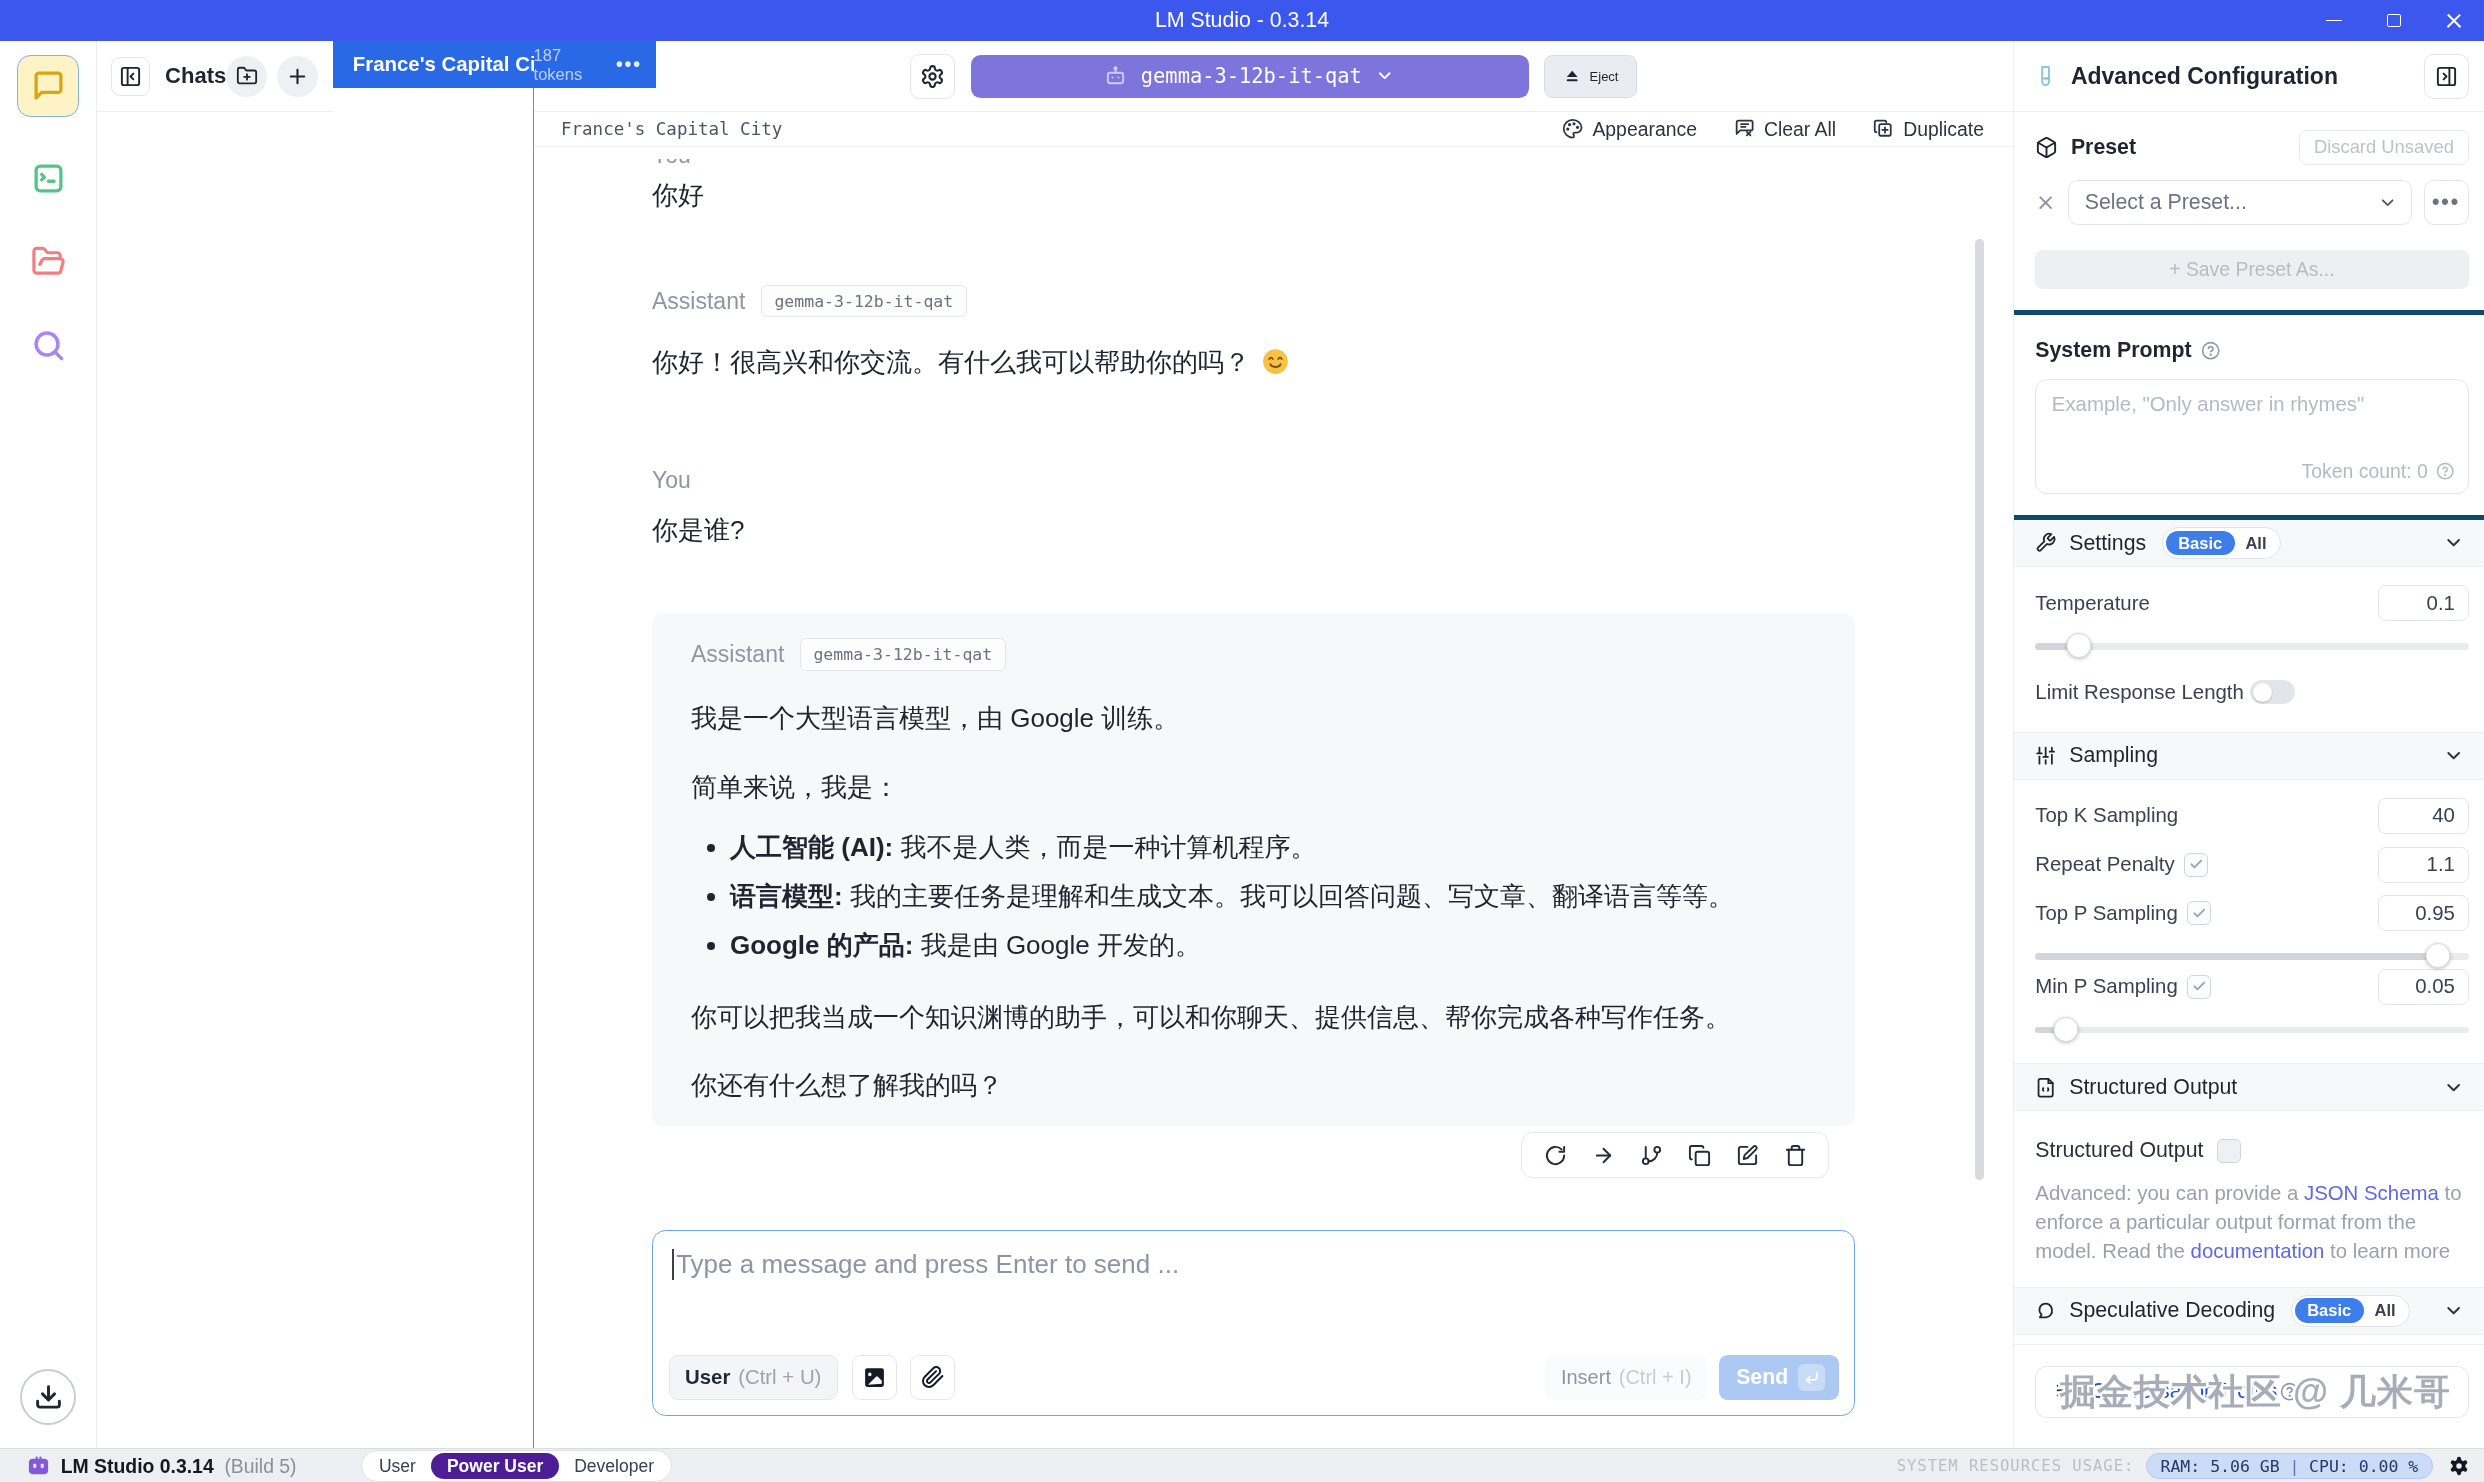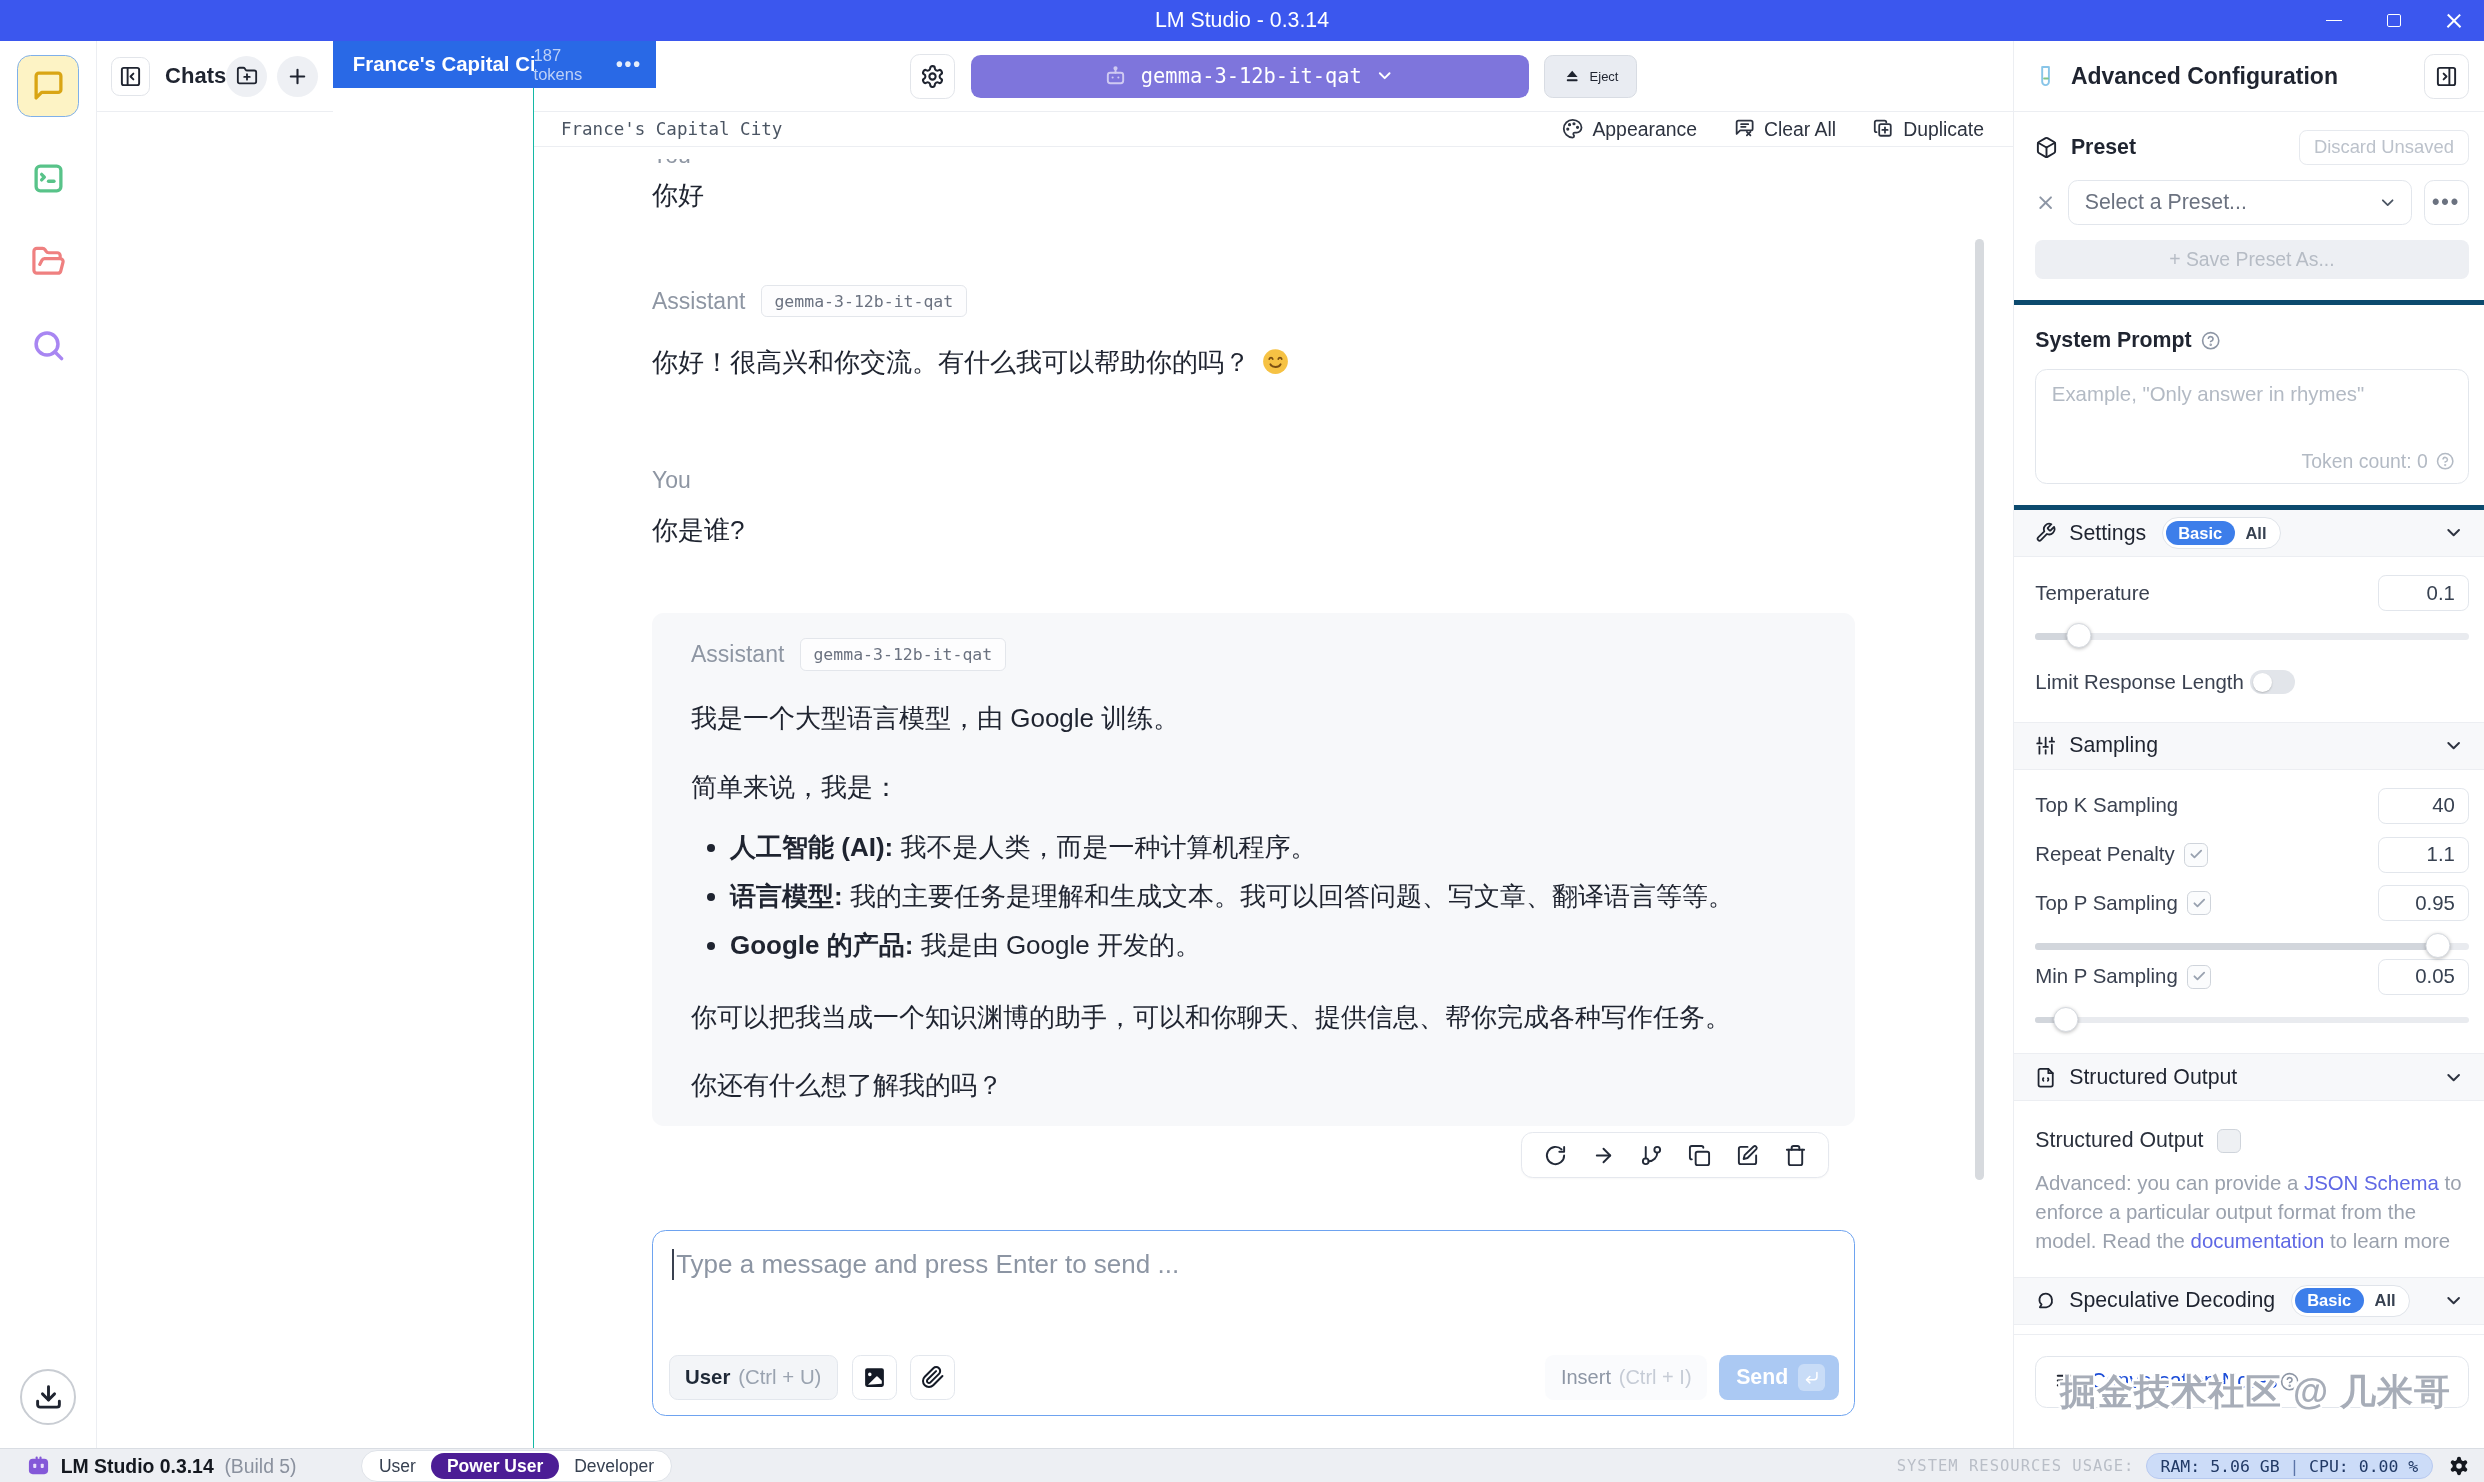--- a/index.html
+++ b/index.html
@@ -97,21 +97,21 @@
   .rp-collapse { margin-left:auto; width:45px; height:45px; border:1px solid #e2e5ea; border-radius:9.7px; display:flex; align-items:center; justify-content:center; color:#1f2430; }
   .rp-section { padding:17.5px 15.5px 21.3px 21.3px; border-bottom:5px solid #0c4a6e; }
   .rp-row { display:flex; align-items:center; }
   .rp-label-strong { font-size:21.3px; font-weight:600; color:#1f2430; margin-left:12.6px; }
   .discard-btn { margin-left:auto; height:35px; padding:0 13.6px; border:1px solid #e6e9ee; border-radius:7.8px; color:#bcc2cb; font-size:18.4px; display:flex; align-items:center; background:#fff; }
   .preset-select-row { margin-top:15.5px; display:flex; align-items:center; gap:11.6px; }
   .x-icon-btn { color:#8d96a5; display:flex; }
   .preset-select { flex:1; height:45px; border:1px solid #e2e6ec; border-radius:9.7px; display:flex; align-items:center; padding:0 13.6px 0 15.5px; color:#6b7280; font-size:21.3px; background:#fff; }
   .preset-select .chev { margin-left:auto; color:#4b5563; }
   .dots-btn { width:45px; height:45px; border:1px solid #e2e6ec; border-radius:9.7px; display:flex; align-items:center; justify-content:center; color:#6b7280; font-size:21.3px; letter-spacing:1.9px; font-weight:700; }
-  .save-preset-btn { margin-top:15px; height:39px; width:100%; background:#edeff3; border-radius:7.8px; color:#b6bcc5; font-size:19.4px; display:flex; align-items:center; justify-content:center; }
+  .save-preset-btn { margin-top:25px; height:39px; width:100%; background:#edeff3; border-radius:7.8px; color:#b6bcc5; font-size:19.4px; display:flex; align-items:center; justify-content:center; }
 
   .sys-label { font-size:21.3px; font-weight:600; color:#1f2430; display:flex; align-items:center; gap:9.7px; }
   .sys-area { margin-top:15.5px; height:115px; border:1px solid #e2e6ec; border-radius:11.6px; position:relative; padding:13.6px 15.5px; }
   .sys-area textarea { width:100%; height:58px; border:0; outline:0; resize:none; font-family:"Liberation Sans",sans-serif; font-size:20.4px; color:#1f2430; background:transparent; }
   .sys-area textarea::placeholder { color:#b3bac4; }
   .token-count { position:absolute; right:13.6px; bottom:9.7px; font-size:19.4px; color:#b3bac4; display:flex; align-items:center; gap:7.8px; }
 
   .sec-header { height:47px; background:#f7f8fa; border-bottom:1px solid #eceef2; display:flex; align-items:center; padding:0 19.4px 0 21.3px; }
   .sec-title { font-size:21.3px; font-weight:400; margin-left:12.6px; }
   .sec-chev { margin-left:auto; color:#2d3340; }

